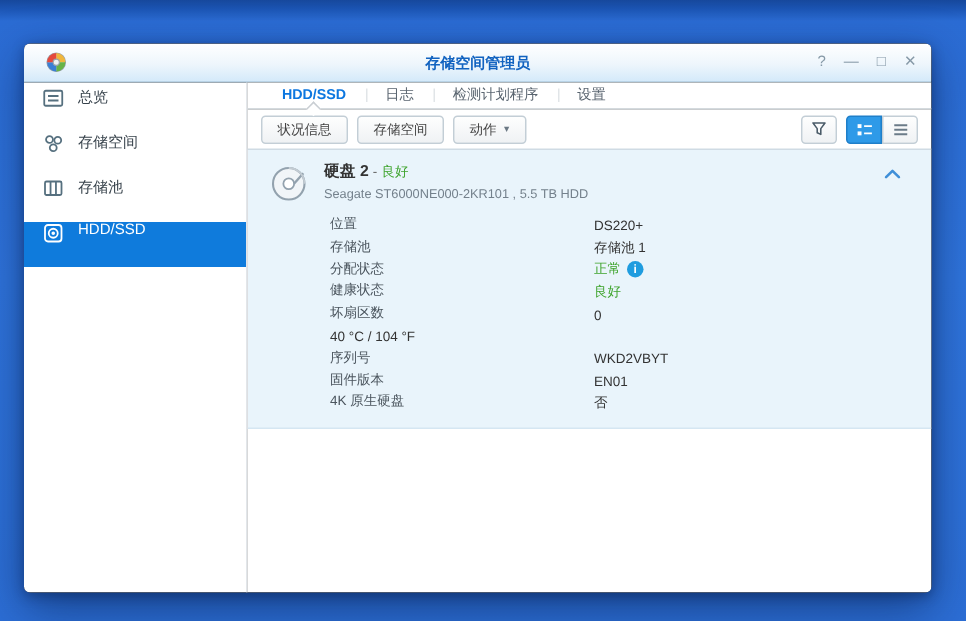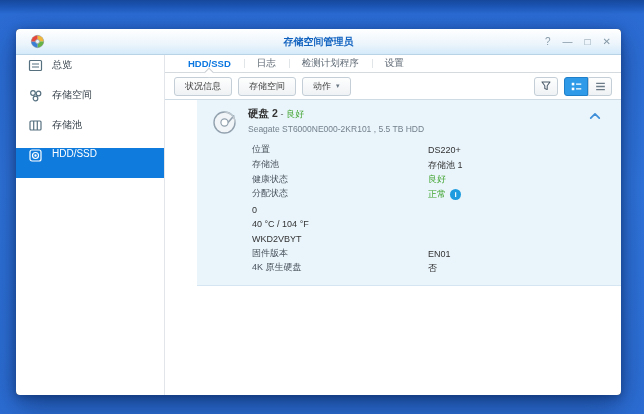--- a/index.html
+++ b/index.html
@@ -57,21 +57,21 @@
   .tb-spacer { flex:1; }
   .icon-btn {
     width:24px; height:19px; display:flex; align-items:center; justify-content:center;
     background:linear-gradient(180deg,#fefefe,#eff2f4); border:1px solid #c3ced6; border-radius:3px;
   }
   .seg { display:flex; }
   .seg .icon-btn { border-radius:0 3px 3px 0; }
   .seg .icon-btn.on { background:#2e9ae8; border-color:#1f7fc9; border-radius:3px 0 0 3px; }
   
   .content { flex:1; background:#fff; overflow:hidden; }
-  .disk-panel { background:#e9f4fb; border-bottom:1px solid #d5e6f2; padding:7px 10px 9px 14px; position:relative;margin-left:32px; }
+  .disk-panel { background:#e9f4fb; border-bottom:1px solid #d5e6f2; padding:7px 10px 9px 14px; position:relative; }
   .disk-head { display:flex; gap:10px; }
   .disk-head svg.platter { width:27px; height:27px; margin-top:2px; }
   .disk-title-line { font-size:10px; color:#333; }
   .disk-name { font-weight:bold; font-size:10.5px; color:#333; }
   .disk-sep { color:#666; font-size:9px; }
   .disk-status { color:#3fa42e; font-size:9px; }
   .disk-model { font-size:8.5px; color:#74818c; margin-top:3px; }
   .collapse { position:absolute; right:20px; top:12px; width:12px; height:8px; }
   .details { margin-left:41px; margin-top:7px; }
   .drow { display:flex; height:14.8px; font-size:9px; }
@@ -221,37 +221,39 @@
           <div class="details">
             <div class="drow">
               <span class="dlabel">位置</span>
               <span class="dvalue">DS220+</span>
             </div>
             <div class="drow">
               <span class="dlabel">存储池</span>
               <span class="dvalue">存储池 1</span>
             </div>
             <div class="drow">
-              <span class="dlabel">健康状态</span>
-              <span class="dvalue green">良好</span>
-            </div>
-            <div class="drow">
               <span class="dlabel">分配状态</span>
               <span class="dvalue green">
                 <span>正常</span>
                 <i class="info-i">i</i>
               </span>
             </div>
             <div class="drow">
+              <span class="dlabel">健康状态</span>
+              <span class="dvalue green">良好</span>
+            </div>
+            <div class="drow">
+              <span class="dlabel">坏扇区数</span>
               <span class="dvalue">0</span>
             </div>
             <div class="drow">
               <span class="dvalue">40 °C / 104 °F</span>
             </div>
             <div class="drow">
+              <span class="dlabel">序列号</span>
               <span class="dvalue">WKD2VBYT</span>
             </div>
             <div class="drow">
               <span class="dlabel">固件版本</span>
               <span class="dvalue">EN01</span>
             </div>
             <div class="drow">
               <span class="dlabel">4K 原生硬盘</span>
               <span class="dvalue">否</span>
             </div>

